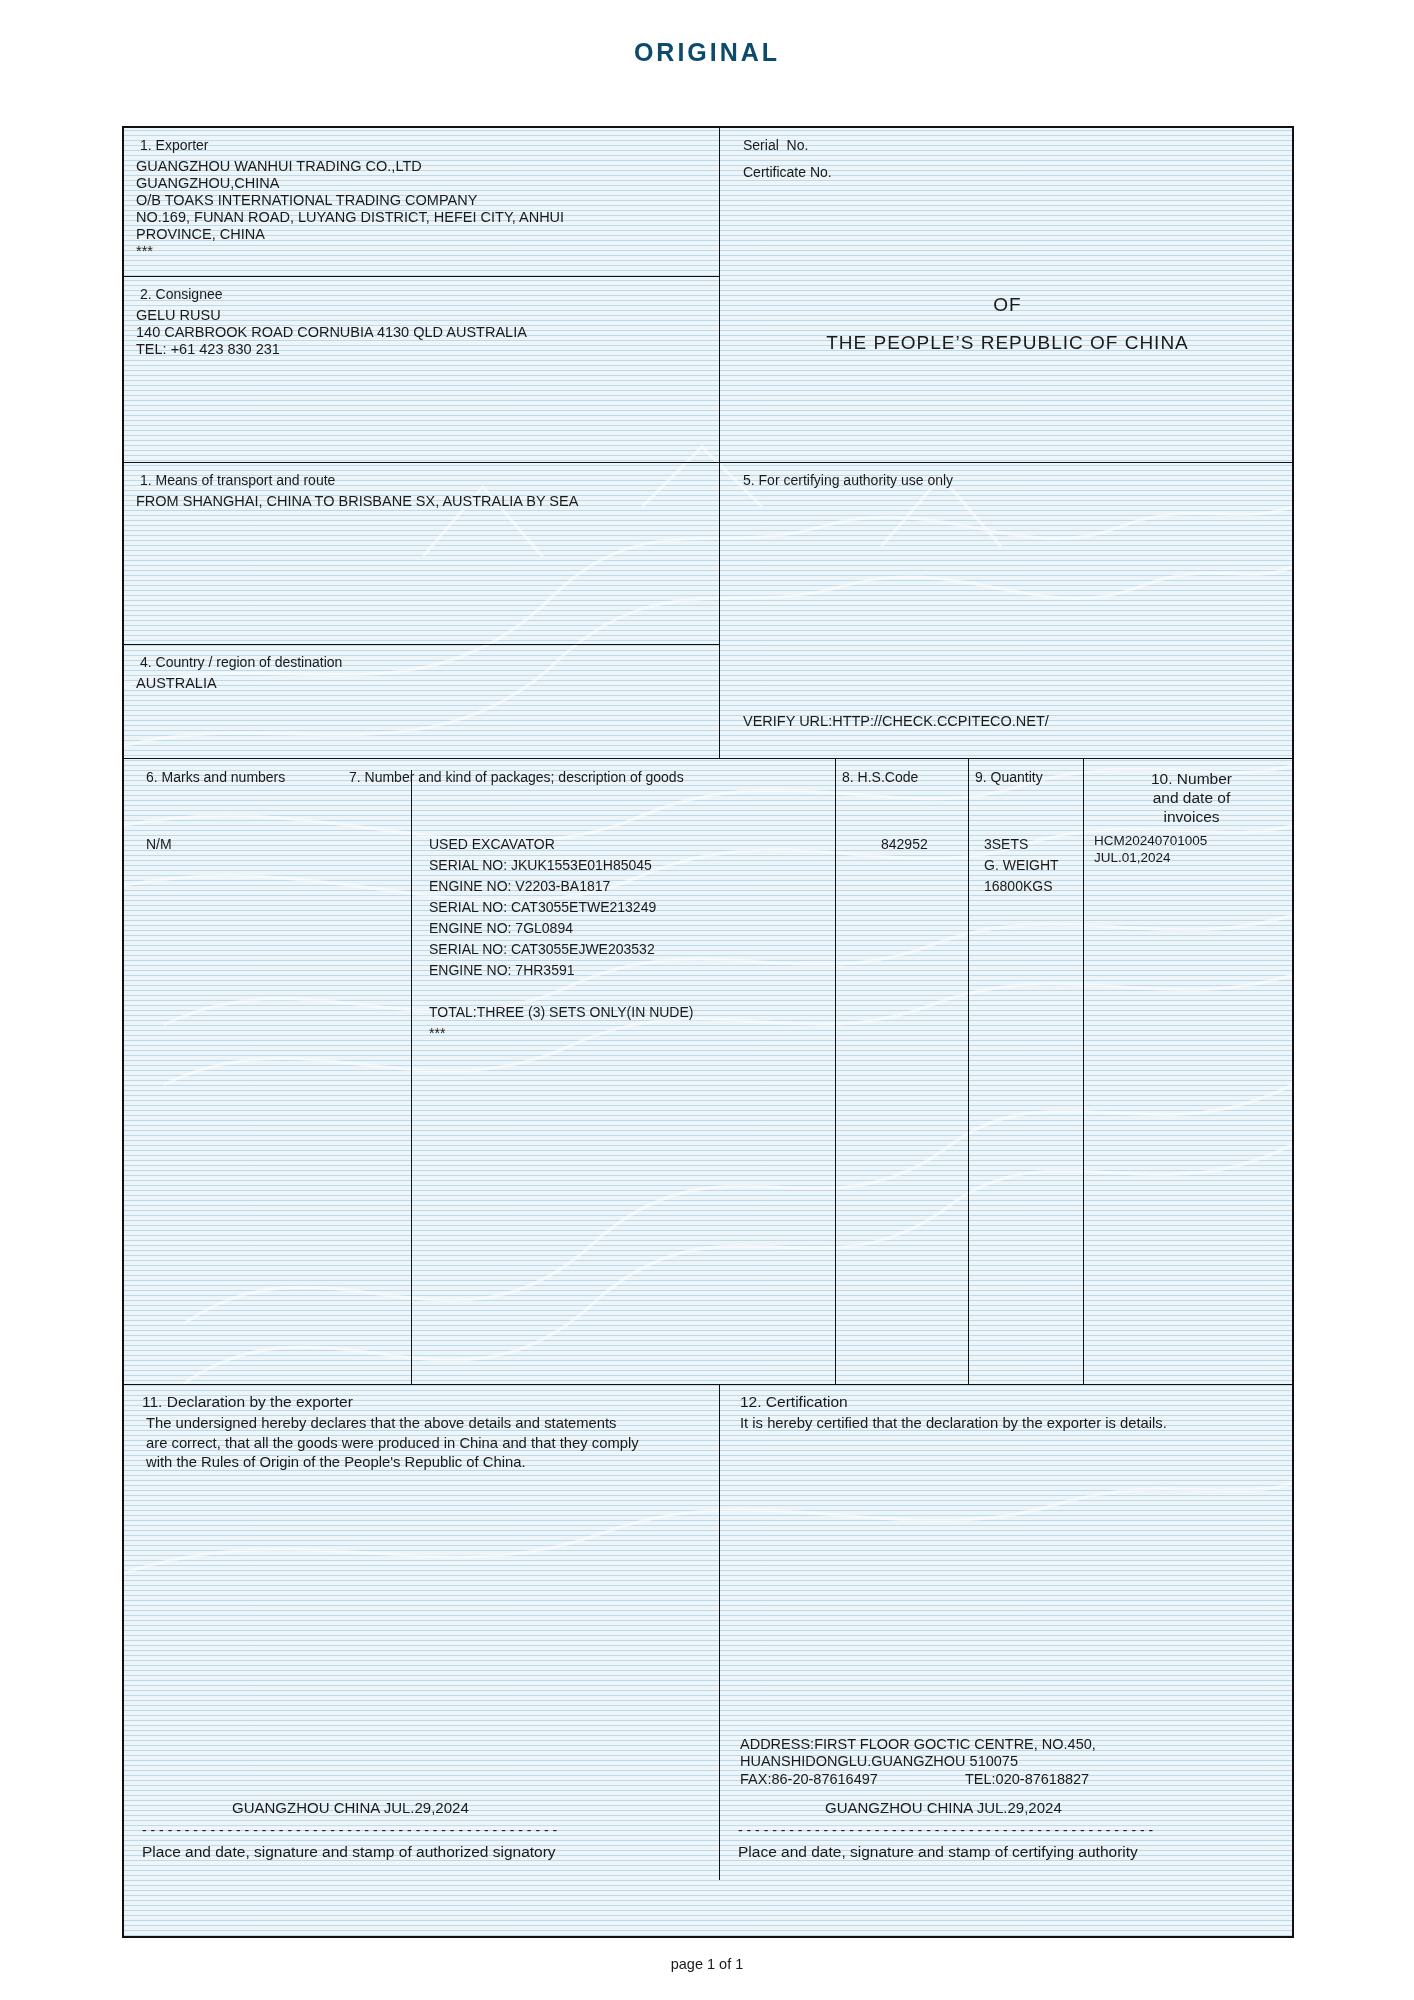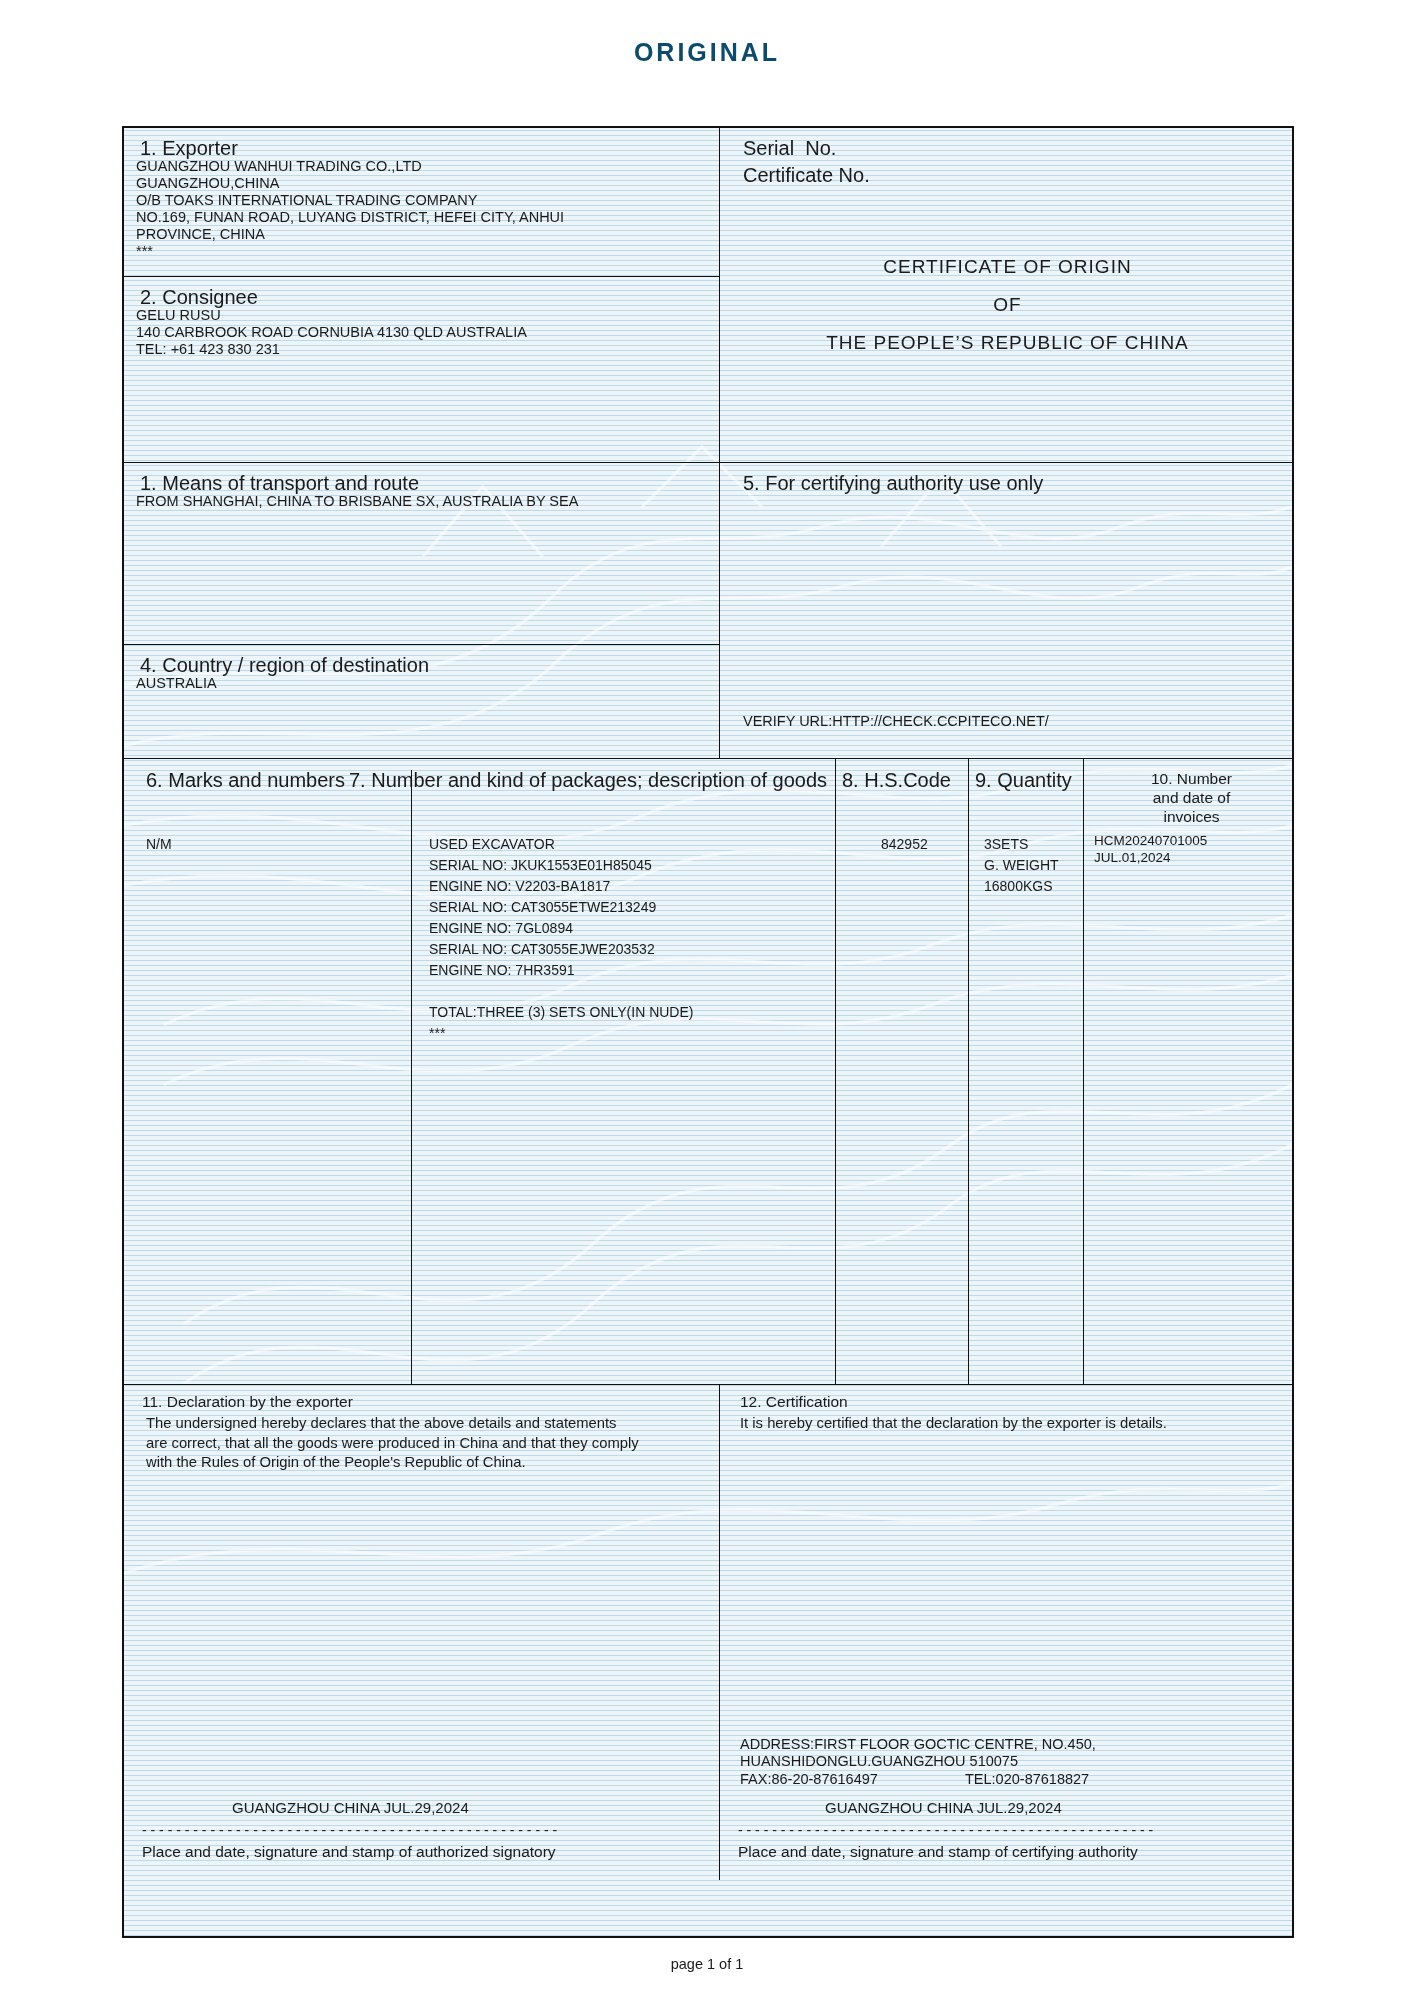--- a/index.html
+++ b/index.html
@@ -66,21 +66,21 @@
     inset: 0;
   }
   .cellbox {
     position: absolute;
     box-sizing: border-box;
   }
   .bl { border-left: 1.5px solid #111; }
   .br { border-right: 1.5px solid #111; }
   .bt { border-top: 1.5px solid #111; }
   .label {
-    font-size: 20px;
+    font-size: 14px;
     color: #1a1a1a;
     white-space: pre;
   }
   .val {
     font-size: 14.5px;
     color: #1a1a1a;
     line-height: 17px;
     white-space: pre-line;
   }
   .val-sm {
@@ -179,21 +179,20 @@
       </div>
 
       <div class="cellbox bt" style="left:0; top:516px; width:595px; height:114px;">
         <div class="label" style="position:absolute; left:16px; top:9px;">4. Country / region of destination</div>
         <div class="val" style="position:absolute; left:12px; top:30px; width:575px;">AUSTRALIA</div>
       </div>
 
       <div class="cellbox bl" style="left:595px; top:0; width:575px; height:334px;">
         <div class="label" style="position:absolute; left:23px; top:9px;">Serial  No.</div>
         <div class="label" style="position:absolute; left:23px; top:36px;">Certificate No.</div>
-        <div class="big-title" style="position:absolute; left:0; top:120px; width:575px;">CERTIFICATE OF ORIGIN</div>
         <div class="big-title" style="position:absolute; left:0; top:158px; width:575px;">OF</div>
         <div class="big-title" style="position:absolute; left:0; top:196px; width:575px;">THE PEOPLE’S  REPUBLIC  OF  CHINA</div>
       </div>
 
       <div class="cellbox bl bt" style="left:595px; top:334px; width:575px; height:296px;">
         <div class="label" style="position:absolute; left:23px; top:9px;">5. For certifying authority use only</div>
         <div class="val" style="position:absolute; left:23px; top:250px;">VERIFY URL:HTTP://CHECK.CCPITECO.NET/</div>
       </div>
 
       <div class="cellbox bt" style="left:0; top:630px; width:1170px; height:72px;">

